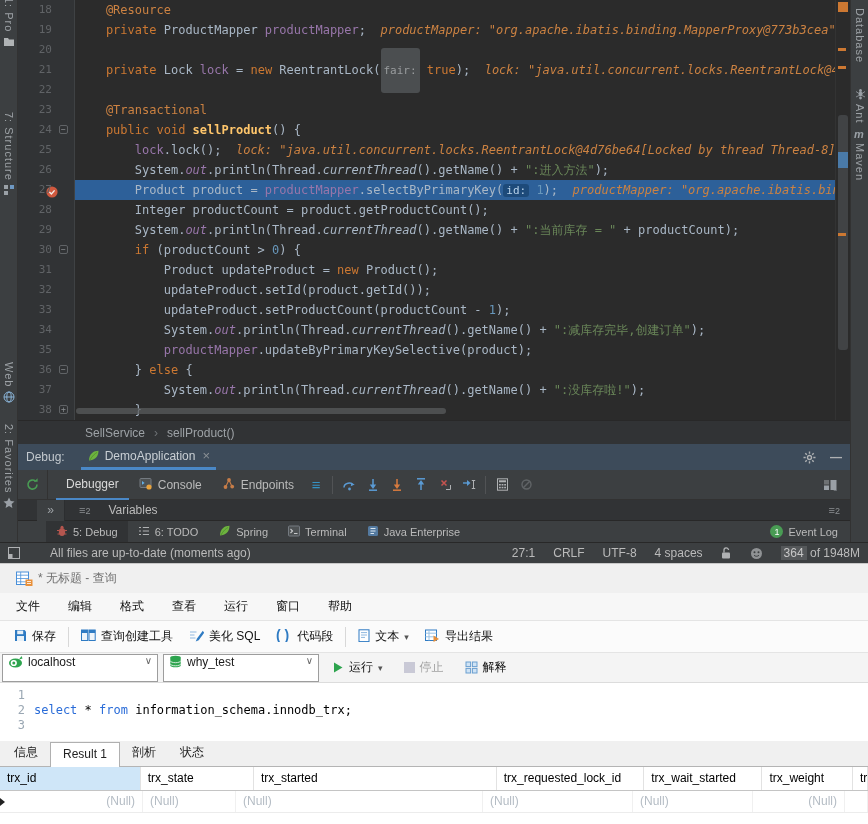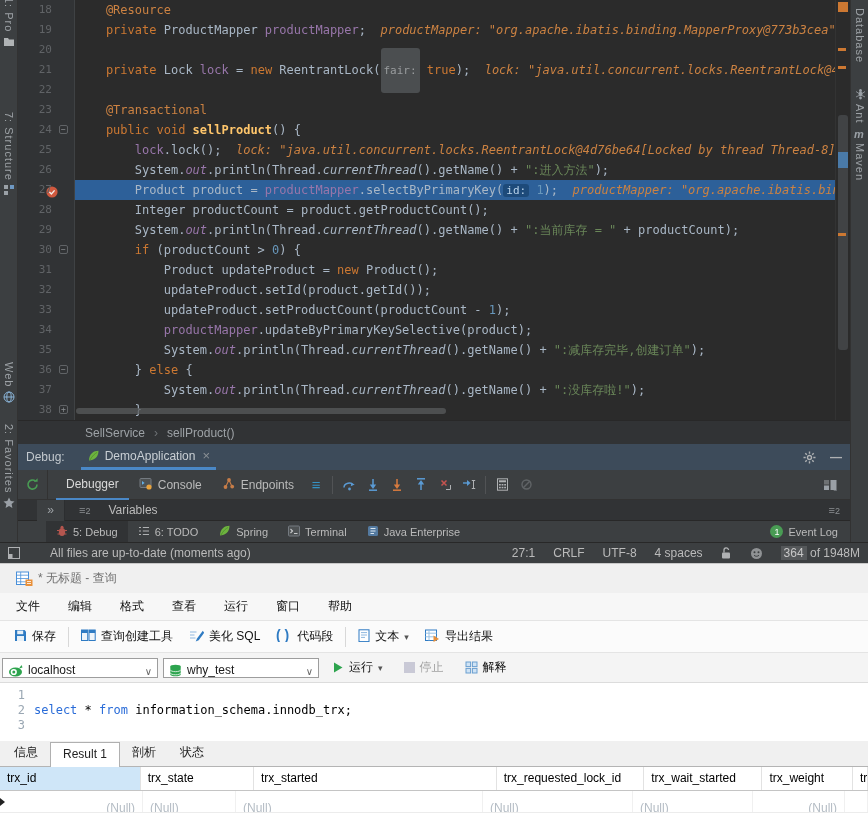--- a/index.html
+++ b/index.html
@@ -80,38 +80,38 @@
   
   .sql{height:261px;background:#f0f0f0;color:#1a1a1a;display:flex;flex-direction:column;border-top:1px solid #c8c8c8}
   .sql-title{height:29px;display:flex;align-items:center;gap:5px;padding-left:16px;color:#6f6f6f;background:#f0f0f0}
   .sql-menu{height:28px;background:#f7f7f7;display:flex;align-items:center;padding-left:2px;border-bottom:1px solid #e4e4e4}
   .menu-item{padding:0 14px;color:#111}
   .sql-toolbar{height:32px;background:#fbfbfb;display:flex;align-items:center;padding-left:6px;border-bottom:1px solid #e4e4e4}
   .tb-item{display:flex;align-items:center;gap:5px;padding:0 8px;color:#111}
   .tb-sep{width:1px;height:20px;background:#d8d8d8;margin:0 4px}
   .caret{color:#555;font-size:9px}
   .sql-controls{height:30px;background:#f4f4f4;display:flex;align-items:center;gap:5px;padding-left:2px;border-bottom:1px solid #dcdcdc}
-  .combo{width:156px;height:20px;background:#fff;border:1px solid #9d9d9d;display:flex;align-items:flex-end;gap:5px;padding:0 5px}
+  .combo{width:156px;height:28px;background:#fff;border:1px solid #9d9d9d;display:flex;align-items:flex-start;gap:5px;padding:0 5px}
   .combo .chev{margin-left:auto;color:#666;font-size:10px}
   .run-btn,.explain-btn{display:flex;align-items:center;gap:5px;padding:0 8px;color:#111}
   .stop-btn{display:flex;align-items:center;gap:5px;padding:0 8px;color:#a2a2a2}
   .stop-sq{width:11px;height:11px;background:#c9c9d6}
   .sql-editor{height:58px;background:#fff;display:flex;font-family:"DejaVu Sans Mono","Liberation Mono",monospace;font-size:12px;line-height:15px;padding-top:5px}
   .q-nums{width:34px;text-align:right;padding-right:9px;color:#9aa7b3}
   .q-code{flex:1;white-space:pre}
   .q-k{color:#2a6cd8}.q-p{color:#000}
   .sql-tabs{height:26px;background:#f0f0f0;display:flex;align-items:flex-end;padding-left:2px;border-bottom:1px solid #b4b4b4}
   .r-tab{padding:4px 12px 5px;color:#222}
   .r-tab.active{background:#fff;border:1px solid #b0b0b0;border-bottom:none;margin-bottom:-1px;padding-bottom:6px}
   .grid{background:#fff;flex:1;position:relative}
   .grid-header{display:flex;height:24px;border-bottom:1px solid #c4c4c4;background:#fff}
   .gh-cell{border-right:1px solid #e2e2e2;padding:4px 7px;color:#000;overflow:hidden;white-space:nowrap}
   .gh-cell.sel{background:#cfe6f8}
   .grid-row{display:flex;height:22px;border-bottom:1px solid #ececec;color:#b4bcc4;position:relative}
-  .gr-cell{border-right:1px solid #f0f0f0;padding:10px 7px;overflow:hidden;white-space:nowrap}
+  .gr-cell{border-right:1px solid #f0f0f0;padding:3px 7px;overflow:hidden;white-space:nowrap}
   .row-marker{position:absolute;left:0;top:7px;width:0;height:0;border-left:5px solid #222;border-top:4px solid transparent;border-bottom:4px solid transparent}
   .al-r{text-align:right}
 </style>
 </head>
 <body>
 
 <div class="screen">
 
   <div class="ide">
     <div class="ide-top">
@@ -240,22 +240,22 @@
               <div class="c-row"><span class="c-k">    public void </span><span class="c-m">sellProduct</span><span class="c-p">() {</span></div>
               <div class="c-row"><span class="c-p">        </span><span class="c-f">lock</span><span class="c-p">.lock();</span><span class="c-h">  lock: "java.util.concurrent.locks.ReentrantLock@4d76be64[Locked by thread Thread-8]"</span></div>
               <div class="c-row"><span class="c-p">        System.</span><span class="c-sf">out</span><span class="c-p">.println(Thread.</span><span class="c-sm">currentThread</span><span class="c-p">().getName() + </span><span class="c-s">":进入方法"</span><span class="c-p">);</span></div>
               <div class="c-row cur"><span class="c-p">        Product product = </span><span class="c-f">productMapper</span><span class="c-p">.selectByPrimaryKey(</span><span class="c-bd">id:</span><span class="c-p"> </span><span class="c-n2">1</span><span class="c-p">);</span><span class="c-h">  productMapper: "org.apache.ibatis.binding.MapperProxy@773b3cea"</span></div>
               <div class="c-row"><span class="c-p">        Integer productCount = product.getProductCount();</span></div>
               <div class="c-row"><span class="c-p">        System.</span><span class="c-sf">out</span><span class="c-p">.println(Thread.</span><span class="c-sm">currentThread</span><span class="c-p">().getName() + </span><span class="c-s">":当前库存 = "</span><span class="c-p"> + productCount);</span></div>
               <div class="c-row"><span class="c-k">        if</span><span class="c-p"> (productCount &gt; </span><span class="c-n2">0</span><span class="c-p">) {</span></div>
               <div class="c-row"><span class="c-p">            Product updateProduct = </span><span class="c-k">new</span><span class="c-p"> Product();</span></div>
               <div class="c-row"><span class="c-p">            updateProduct.setId(product.getId());</span></div>
               <div class="c-row"><span class="c-p">            updateProduct.setProductCount(productCount - </span><span class="c-n2">1</span><span class="c-p">);</span></div>
+              <div class="c-row"><span class="c-p">            System.</span><span class="c-sf">out</span><span class="c-p">.println(Thread.</span><span class="c-sm">currentThread</span><span class="c-p">().getName() + </span><span class="c-s">":减库存完毕,创建订单"</span><span class="c-p">);</span></div>
               <div class="c-row"><span class="c-p">            </span><span class="c-f">productMapper</span><span class="c-p">.updateByPrimaryKeySelective(product);</span></div>
-              <div class="c-row"><span class="c-p">            System.</span><span class="c-sf">out</span><span class="c-p">.println(Thread.</span><span class="c-sm">currentThread</span><span class="c-p">().getName() + </span><span class="c-s">":减库存完毕,创建订单"</span><span class="c-p">);</span></div>
               <div class="c-row"><span class="c-p">        } </span><span class="c-k">else</span><span class="c-p"> {</span></div>
               <div class="c-row"><span class="c-p">            System.</span><span class="c-sf">out</span><span class="c-p">.println(Thread.</span><span class="c-sm">currentThread</span><span class="c-p">().getName() + </span><span class="c-s">":没库存啦!"</span><span class="c-p">);</span></div>
               <div class="c-row"><span class="c-p">        }</span></div>
             </div>
           <div class="stripe">
             <div class="mark" style="top:2px;width:10px;height:10px"></div>
             <div class="mark" style="top:48px;width:8px;height:3px"></div>
             <div class="mark" style="top:66px;width:8px;height:3px"></div>
             <div class="stripe-thumb"></div>
             <div class="stripe-blue"></div>

